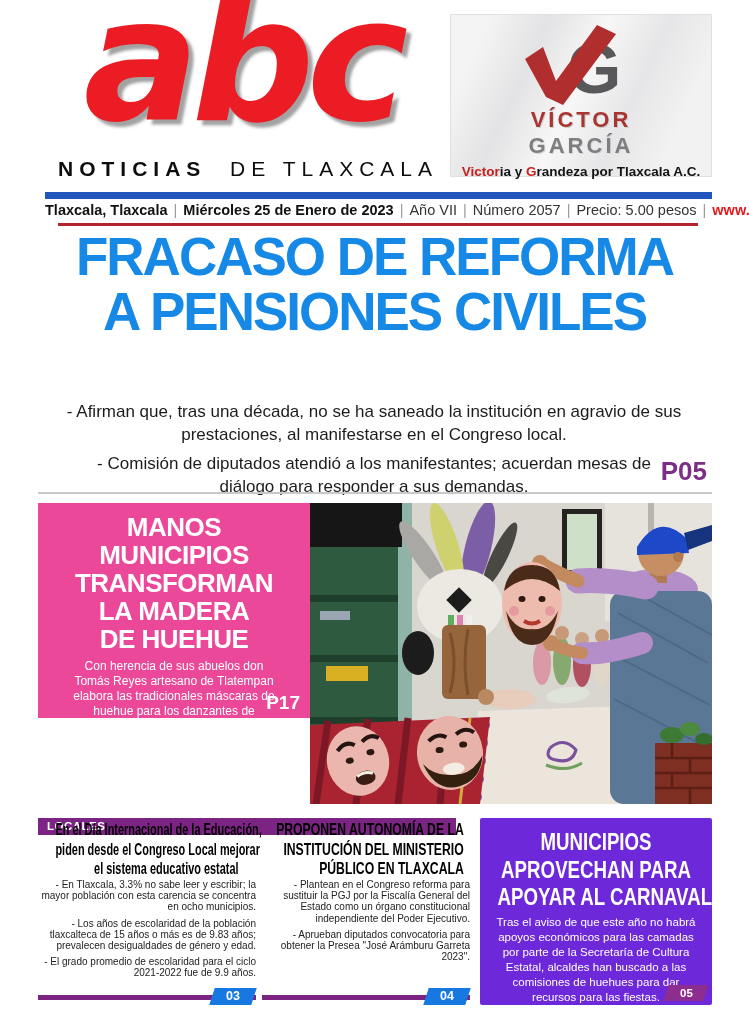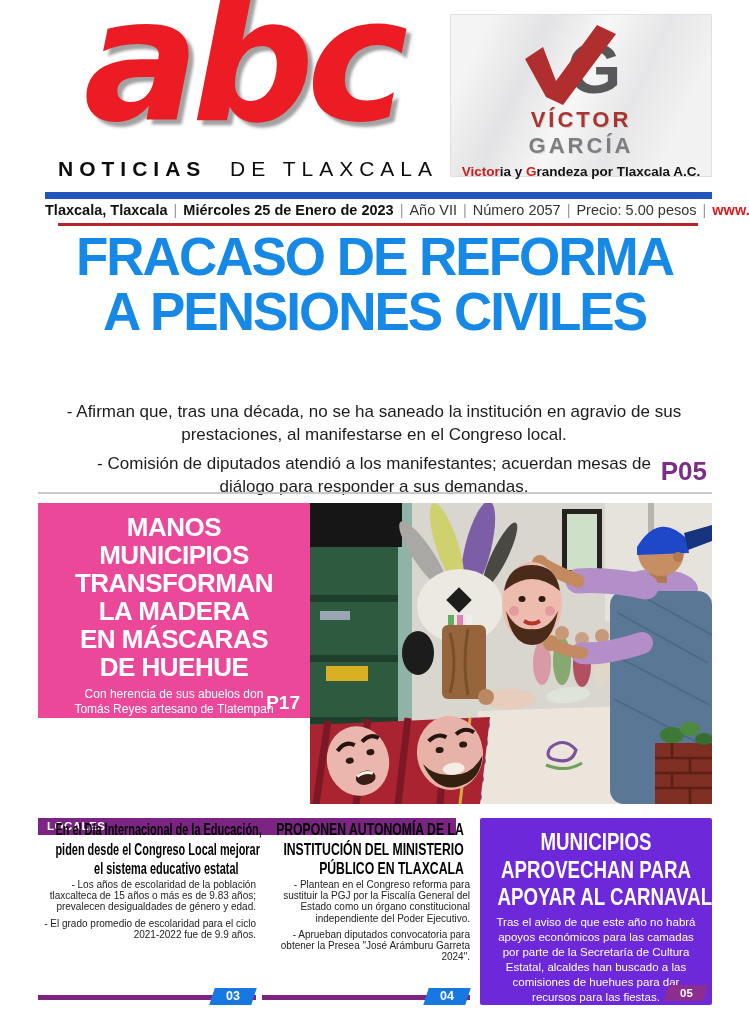--- a/index.html
+++ b/index.html
@@ -128,21 +128,20 @@
     <div class="p-ref-lead">P05</div>
   </section>
   <div class="rule-gray"></div>
 
   <aside class="purple-box">
     <div class="feature-title">
       <div>MANOS</div>
       <div>MUNICIPIOS</div>
       <div>TRANSFORMAN</div>
       <div>LA MADERA</div>
-      <div>EN MÁSCARAS</div>
       <div>DE HUEHUE</div>
     </div>
     <div class="feature-body">Con herencia de sus abuelos don Tomás Reyes artesano de Tlatempan elabora las tradicionales máscaras de huehue para los danzantes de Carnaval, lo visitan de todo el estado, hace máscaras para charros, catrines, barbados de Yauhquemehcan, oficio que se hereda de generación en generación.</div>
     <div class="p-ref-feature">P17</div>
   </aside>
 
   <div class="photo">
     <svg width="402" height="301" viewBox="0 0 402 301">
 
       <rect width="402" height="301" fill="#d9d5cf"></rect>
@@ -257,37 +256,38 @@
 
   <div class="locales-bar"><span>LOCALES</span></div>
 
   <article class="local-col col-1">
     <div class="col-headline">
       <div>En el Día Internacional de la Educación,</div>
       <div>piden desde el Congreso Local mejorar</div>
       <div>el sistema educativo estatal</div>
     </div>
     <div class="col-bullets">
+      <div class="bullet">- En Tlaxcala, 3.3% no sabe leer y escribir; la mayor población con esta carencia se concentra en ocho municipios.</div>
       <div class="bullet">- Los años de escolaridad de la población tlaxcalteca de 15 años o más es de 9.83 años; prevalecen desigualdades de género y edad.</div>
       <div class="bullet">- El grado promedio de escolaridad para el ciclo 2021-2022 fue de 9.9 años.</div>
     </div>
   </article>
   <div class="page-bar bar-1">
     <div class="badge-blue"><span>03</span></div>
   </div>
 
   <article class="local-col col-2">
     <div class="col-headline">
       <div>PROPONEN AUTONOMÍA DE LA</div>
       <div>INSTITUCIÓN DEL MINISTERIO</div>
       <div>PÚBLICO EN TLAXCALA</div>
     </div>
     <div class="col-bullets">
       <div class="bullet">- Plantean en el Congreso reforma para sustituir la PGJ por la Fiscalía General del Estado como un órgano constitucional independiente del Poder Ejecutivo.</div>
-      <div class="bullet">- Aprueban diputados convocatoria para obtener la Presea "José Arámburu Garreta 2024".</div>
+      <div class="bullet">- Aprueban diputados convocatoria para obtener la Presea "José Arámburu Garreta 2023".</div>
     </div>
   </article>
   <div class="page-bar bar-2">
     <div class="badge-blue"><span>04</span></div>
   </div>
 
   <aside class="blue-box">
     <div class="carnival-headline">
       <div>MUNICIPIOS</div>
       <div>APROVECHAN PARA</div>

